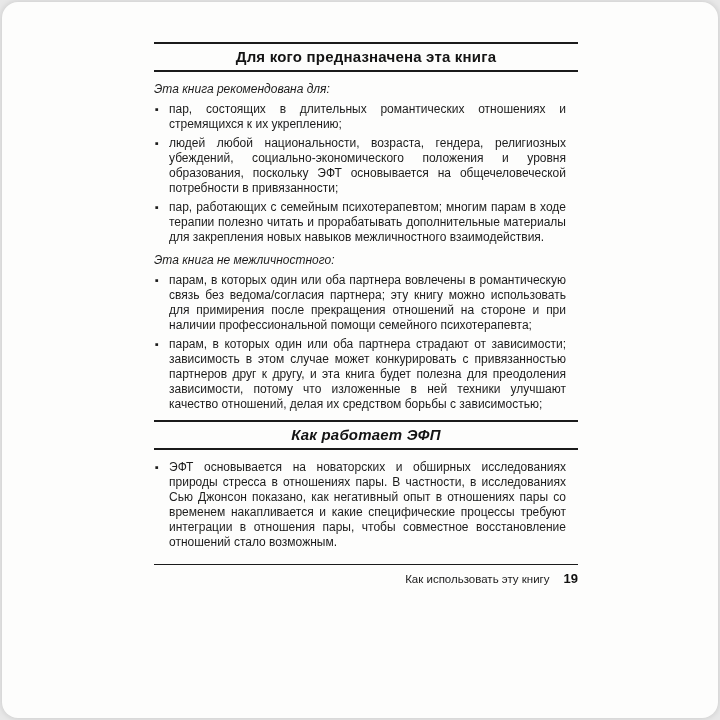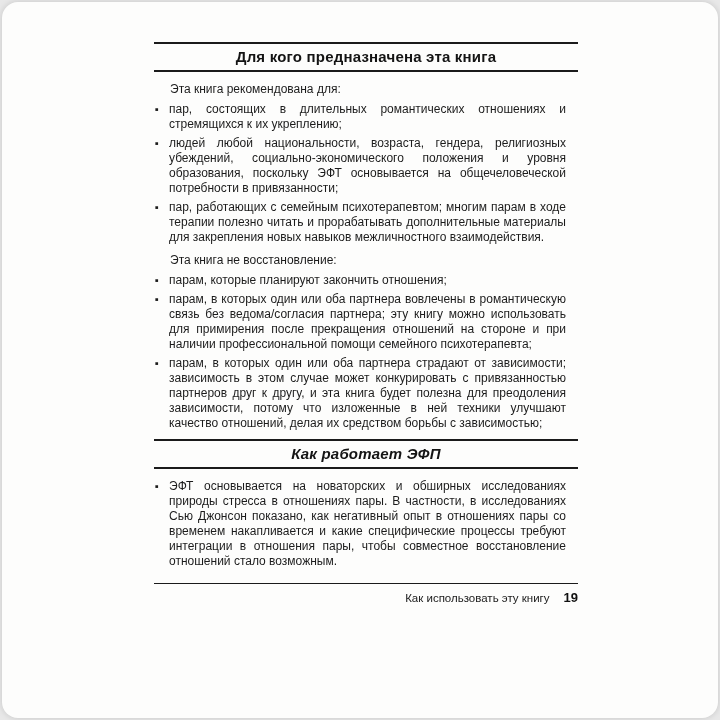--- a/index.html
+++ b/index.html
@@ -41,22 +41,23 @@
   .section-heading h2 {
     margin: 0;
     font-size: 15px;
     font-weight: bold;
     letter-spacing: 0.2px;
     color: #141414;
   }
   .intro {
     font-size: 12px;
     line-height: 15px;
-    margin: 0 0 5px 16px;
+    margin: 0 0 5px 0;
     text-align: justify;
+    font-style: italic;
   }
   ul.bullets {
     list-style: none;
     margin: 0 0 8px 0;
     padding: 0;
   }
   ul.bullets li {
     position: relative;
     padding-left: 15px;
     font-size: 12px;
@@ -108,24 +109,23 @@
     </div>
 
     <p class="intro">Эта книга рекомендована для:</p>
 
     <ul class="bullets">
       <li>пар, состоящих в длительных романтических отношениях и стремящихся к их укреплению;</li>
       <li>людей любой национальности, возраста, гендера, религиозных убеждений, социально-экономического положения и уровня образования, поскольку ЭФТ основывается на общечеловеческой потребности в привязанности;</li>
       <li>пар, работающих с семейным психотерапевтом; многим парам в ходе терапии полезно читать и прорабатывать дополнительные материалы для закрепления новых навыков межличностного взаимодействия.</li>
     </ul>
 
-    <p class="intro">Эта книга не восстановление:</p>
+    <p class="intro">Эта книга не межличностного:</p>
 
     <ul class="bullets">
-      <li>парам, которые планируют закончить отношения;</li>
       <li>парам, в которых один или оба партнера вовлечены в романтическую связь без ведома/согласия партнера; эту книгу можно использовать для примирения после прекращения отношений на стороне и при наличии профессиональной помощи семейного психотерапевта;</li>
       <li>парам, в которых один или оба партнера страдают от зависимости; зависимость в этом случае может конкурировать с привязанностью партнеров друг к другу, и эта книга будет полезна для преодоления зависимости, потому что изложенные в ней техники улучшают качество отношений, делая их средством борьбы с зависимостью;</li>
     </ul>
 
     <div class="section-heading section2-heading">
       <h2>Как работает ЭФП</h2>
     </div>
 
     <ul class="bullets">
       <li>ЭФТ основывается на новаторских и обширных исследованиях природы стресса в отношениях пары. В частности, в исследованиях Сью Джонсон показано, как негативный опыт в отношениях пары со временем накапливается и какие специфические процессы требуют интеграции в отношения пары, чтобы совместное восстановление отношений стало возможным.</li>

